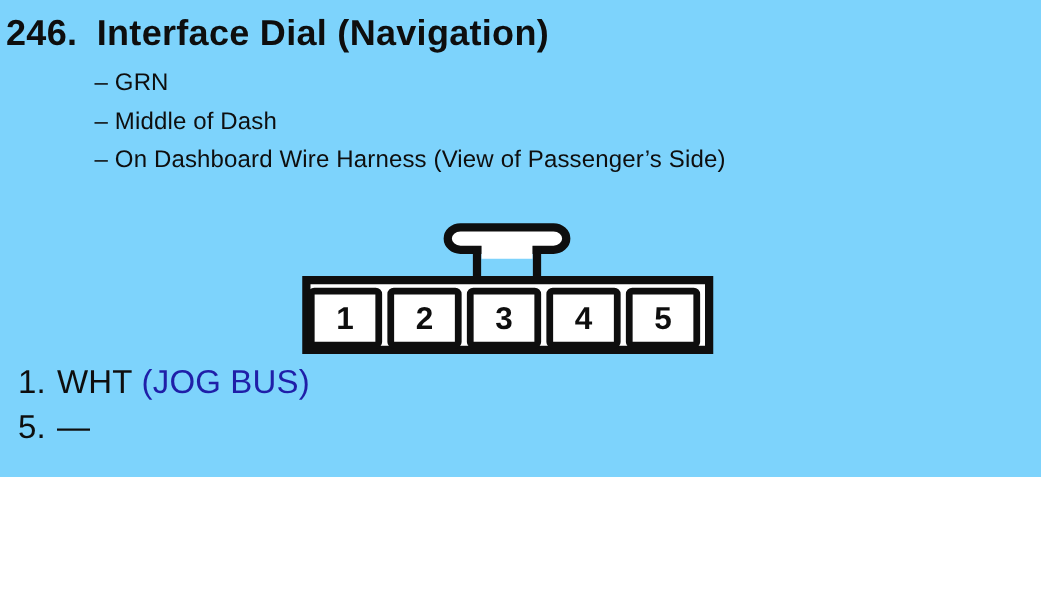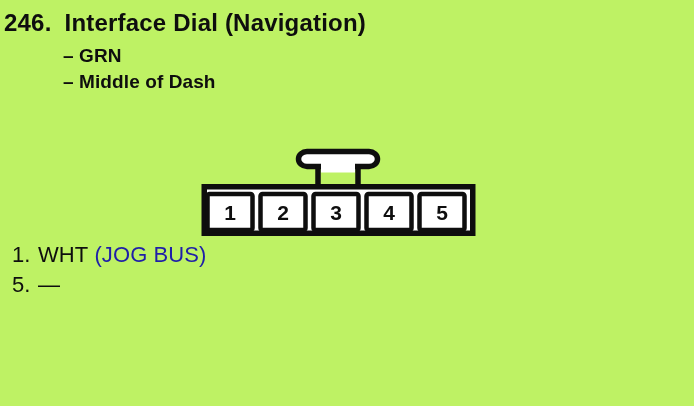--- a/index.html
+++ b/index.html
@@ -1,45 +1,44 @@
 <!DOCTYPE html>
 <html><head>
 <meta charset="utf-8">
 <style>
   * { margin: 0; padding: 0; box-sizing: border-box; }
   html, body { background: #ffffff; }
   .page {
     position: relative;
     width: 694px;
-    height: 406px;
-    background: #bef264;
+    height: 318px;
+    background: #7dd3fc;
     overflow: hidden;
     font-family: "Liberation Sans", sans-serif;
     color: #0e0e0e;
   }
   .heading {
     position: absolute;
     left: 4px;
     top: 9px;
     font-weight: bold;
     font-size: 24px;
     line-height: 28px;
     white-space: nowrap;
     letter-spacing: 0.2px;
   }
   .heading .num { display: inline-block; margin-right: 13px; }
   .details {
     position: absolute;
     left: 63px;
     top: 43px;
-    font-size: 19px;
+    font-size: 16px;
     line-height: 25.5px;
     letter-spacing: 0.1px;
     white-space: nowrap;
-    font-weight: bold;
   }
   .connector-svg {
     position: absolute;
     left: 0; top: 0;
     width: 694px; height: 406px;
   }
   .connector-svg .outline {
     fill: #ffffff;
     stroke: #0e0e0e;
   }
@@ -70,20 +69,21 @@
 
 <div class="page">
 
   <div class="heading">
     <span class="num">246.</span><span class="ttl">Interface Dial (Navigation)</span>
   </div>
 
   <div class="details">
     <div>– GRN</div>
     <div>– Middle of Dash</div>
+    <div>– On Dashboard Wire Harness (View of Passenger’s Side)</div>
   </div>
 
   <svg class="connector-svg" viewBox="0 0 694 406" xmlns="http://www.w3.org/2000/svg">
     <g>
       <rect class="outline" x="298.5" y="151.5" width="79" height="15" rx="8.5" stroke-width="5.5"></rect>
       <rect x="321" y="162.5" width="34" height="10" fill="#ffffff" stroke="none"></rect>
       <path d="M 318,164 V 189 M 358,164 V 189" fill="none" stroke="#0e0e0e" stroke-width="5.5"></path>
     </g>
     <g>
       <rect class="outline" x="204.25" y="186.75" width="268.5" height="46.5" stroke-width="5.5"></rect>

